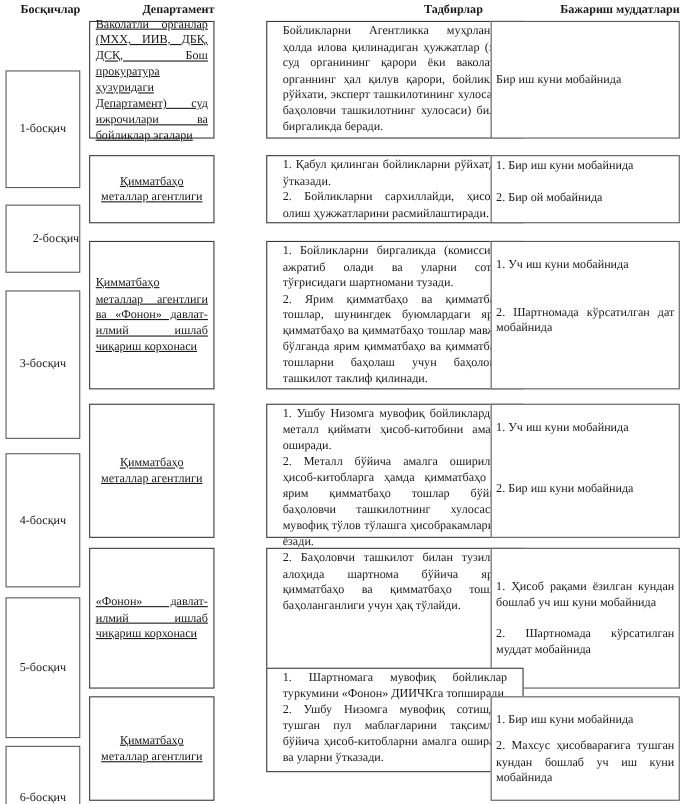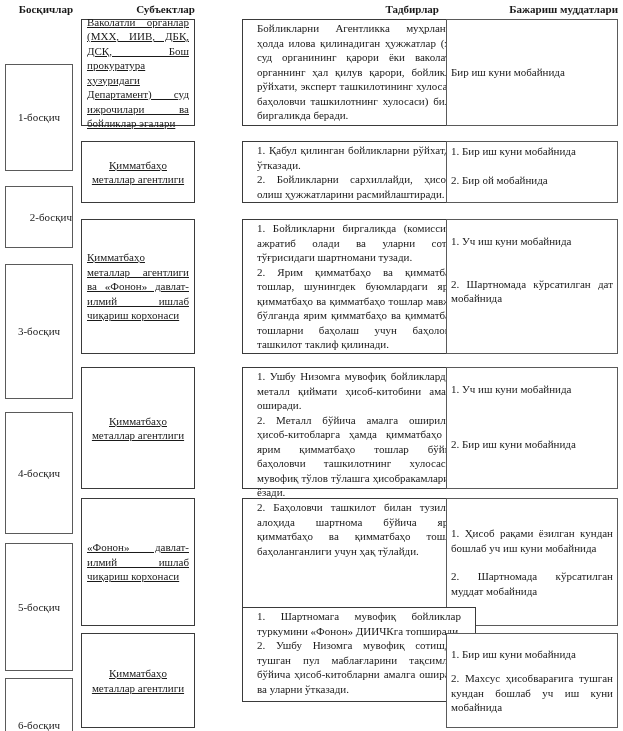--- a/index.html
+++ b/index.html
@@ -16,21 +16,21 @@
   .c2.center .txt { text-align:center; }
   .c3 { left:242px; width:234px; padding:1px 14px; text-align:justify; }
   .c4 { left:446px; width:172px; padding:2px 4px; display:flex; flex-direction:column; justify-content:center; text-align:justify; }
   .c3 p, .c4 p { margin:0; }
   .gap { height:14px; }
 </style>
 </head>
 <body>
 
 <div class="hdr" style="left:5px;width:68px;">Босқичлар</div>
-<div class="hdr" style="left:81px;width:114px;">Субъектлар</div>
+<div class="hdr" style="left:81px;width:114px;">Департамент</div>
 <div class="hdr" style="left:242px;width:197px;">Тадбирлар</div>
 <div class="hdr" style="left:446px;width:172px;">Бажариш муддатлари</div>
 
 <div>
   <div class="box c1" style="top:19px;height:107px;">
       <span>1-босқич</span>
     </div>
   <div class="box thick c2" style="top:19px;height:107px;">
       <div class="txt">Ваколатли органлар (МХХ, ИИВ, ДБҚ, ДСҚ, Бош прокуратура ҳузуридаги Департамент) суд ижрочилари ва бойликлар эгалари</div>
     </div>

